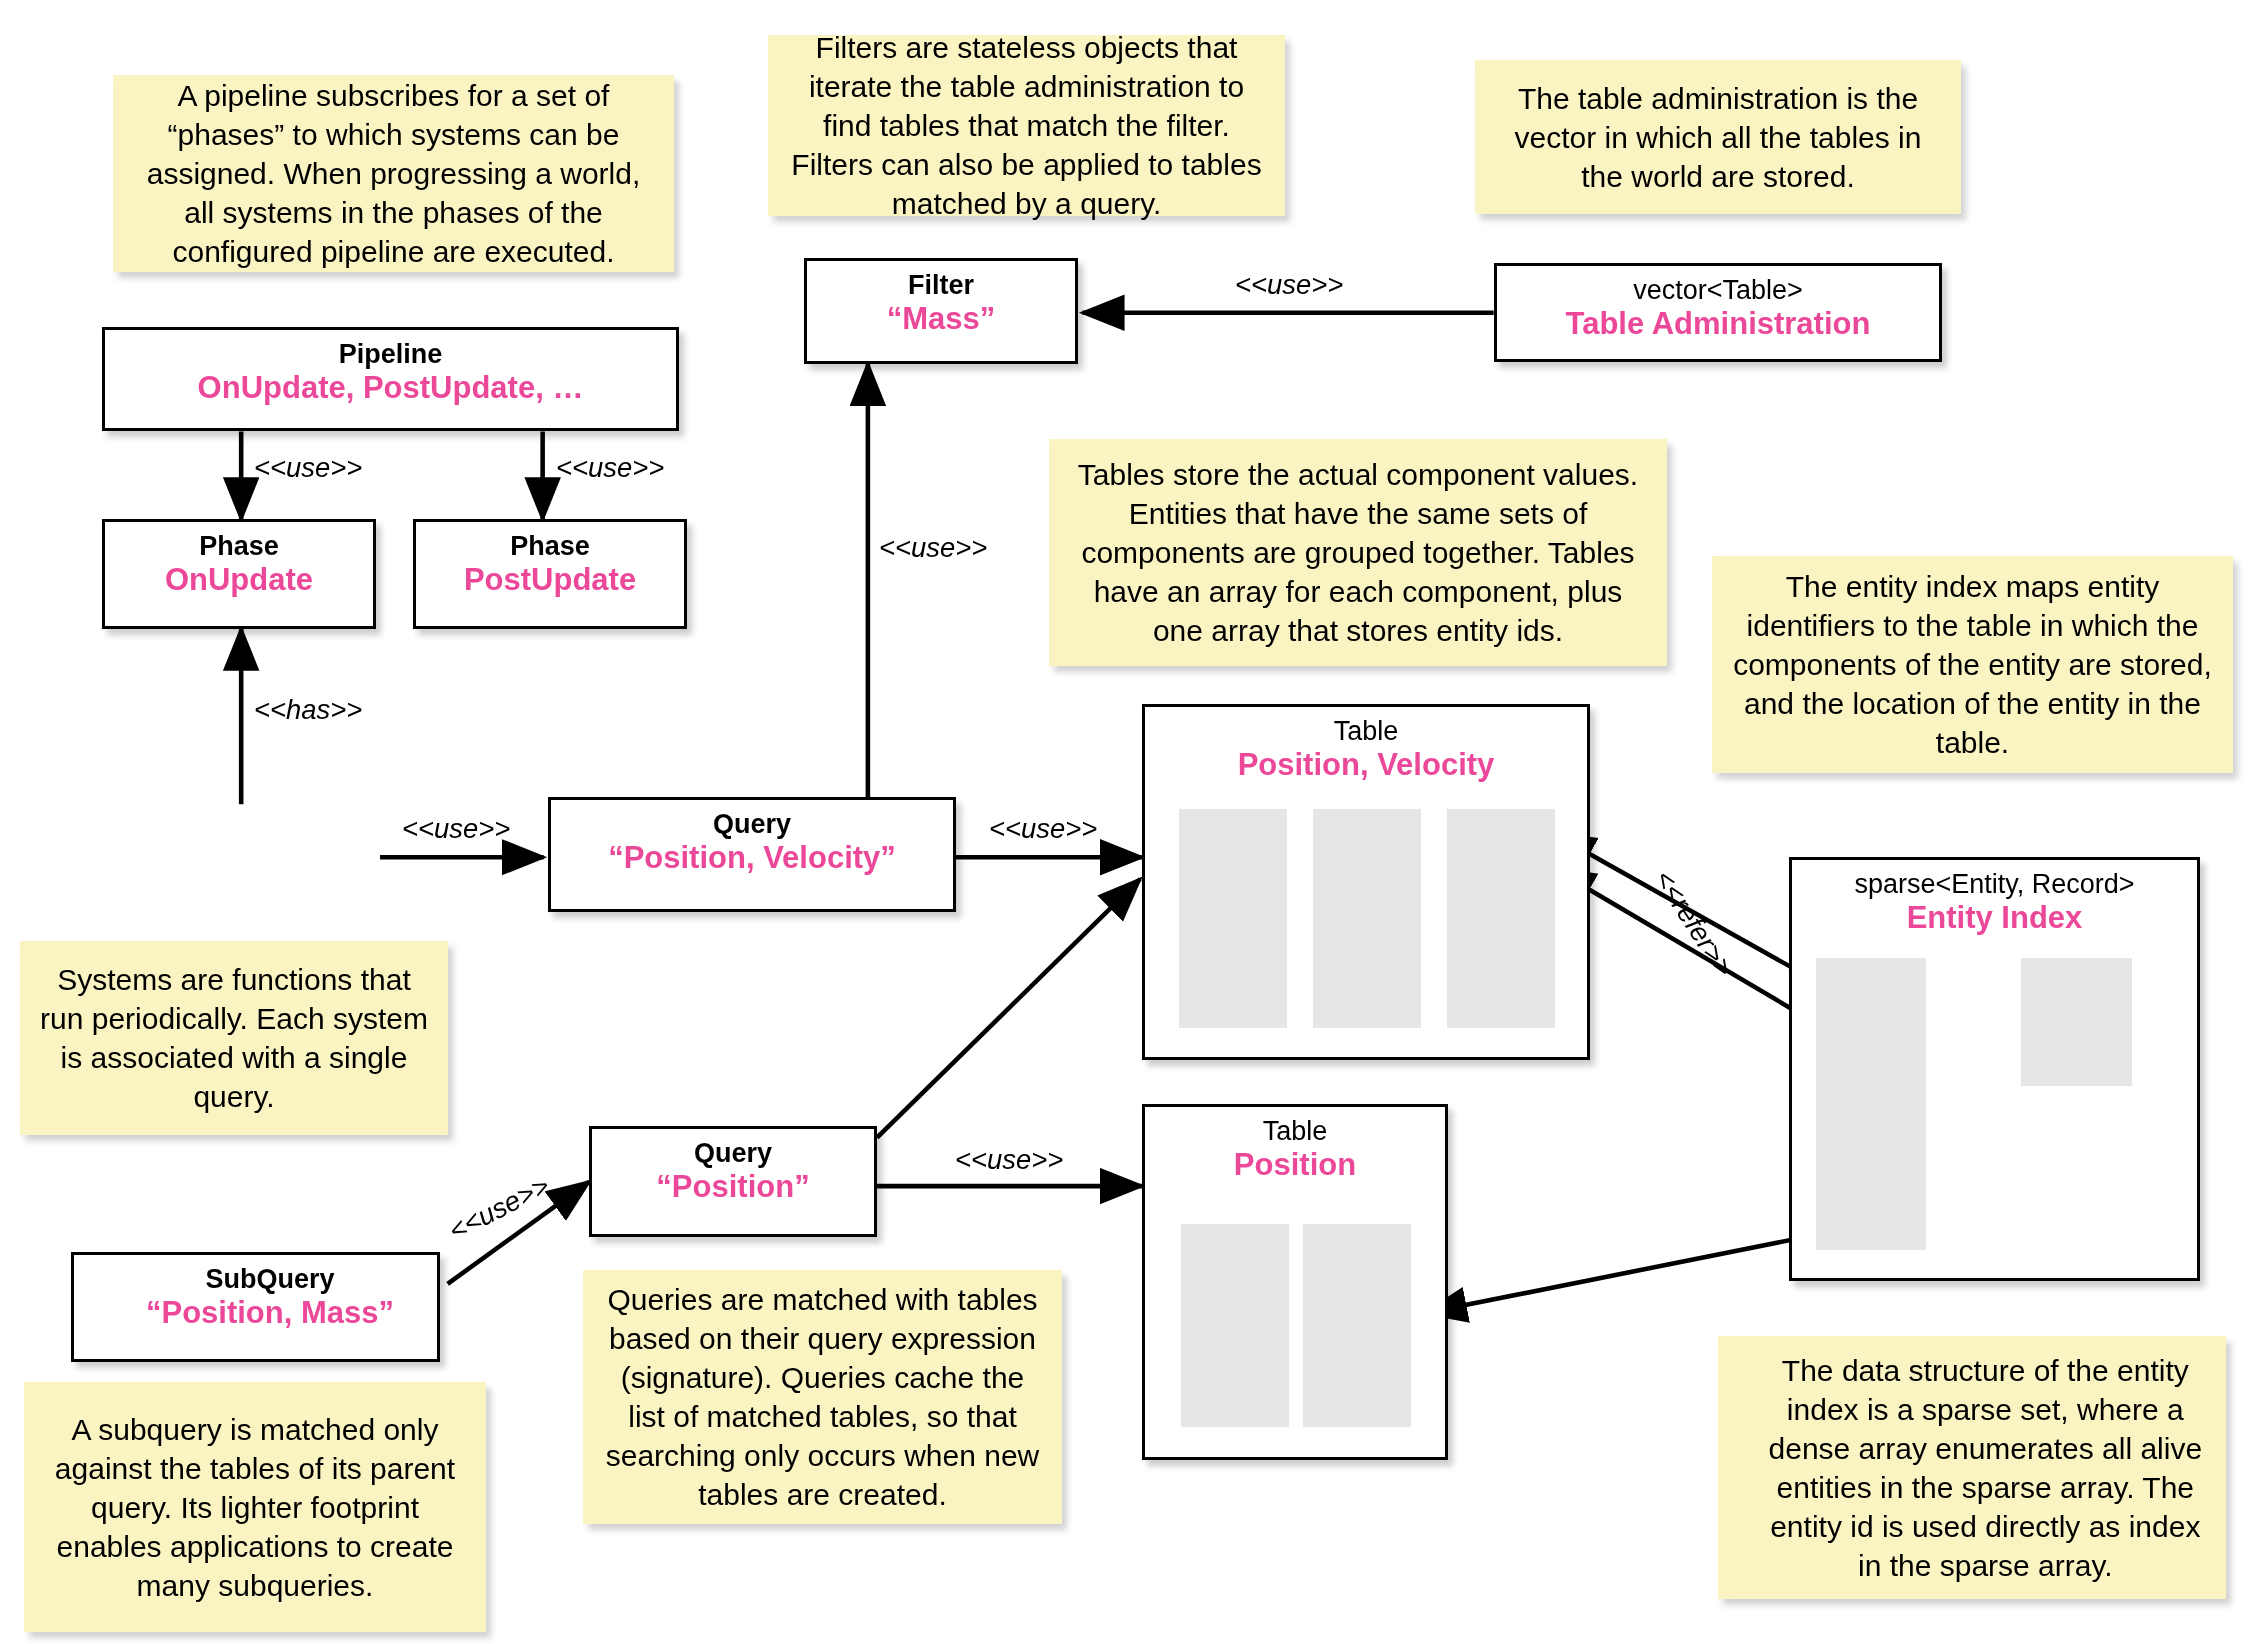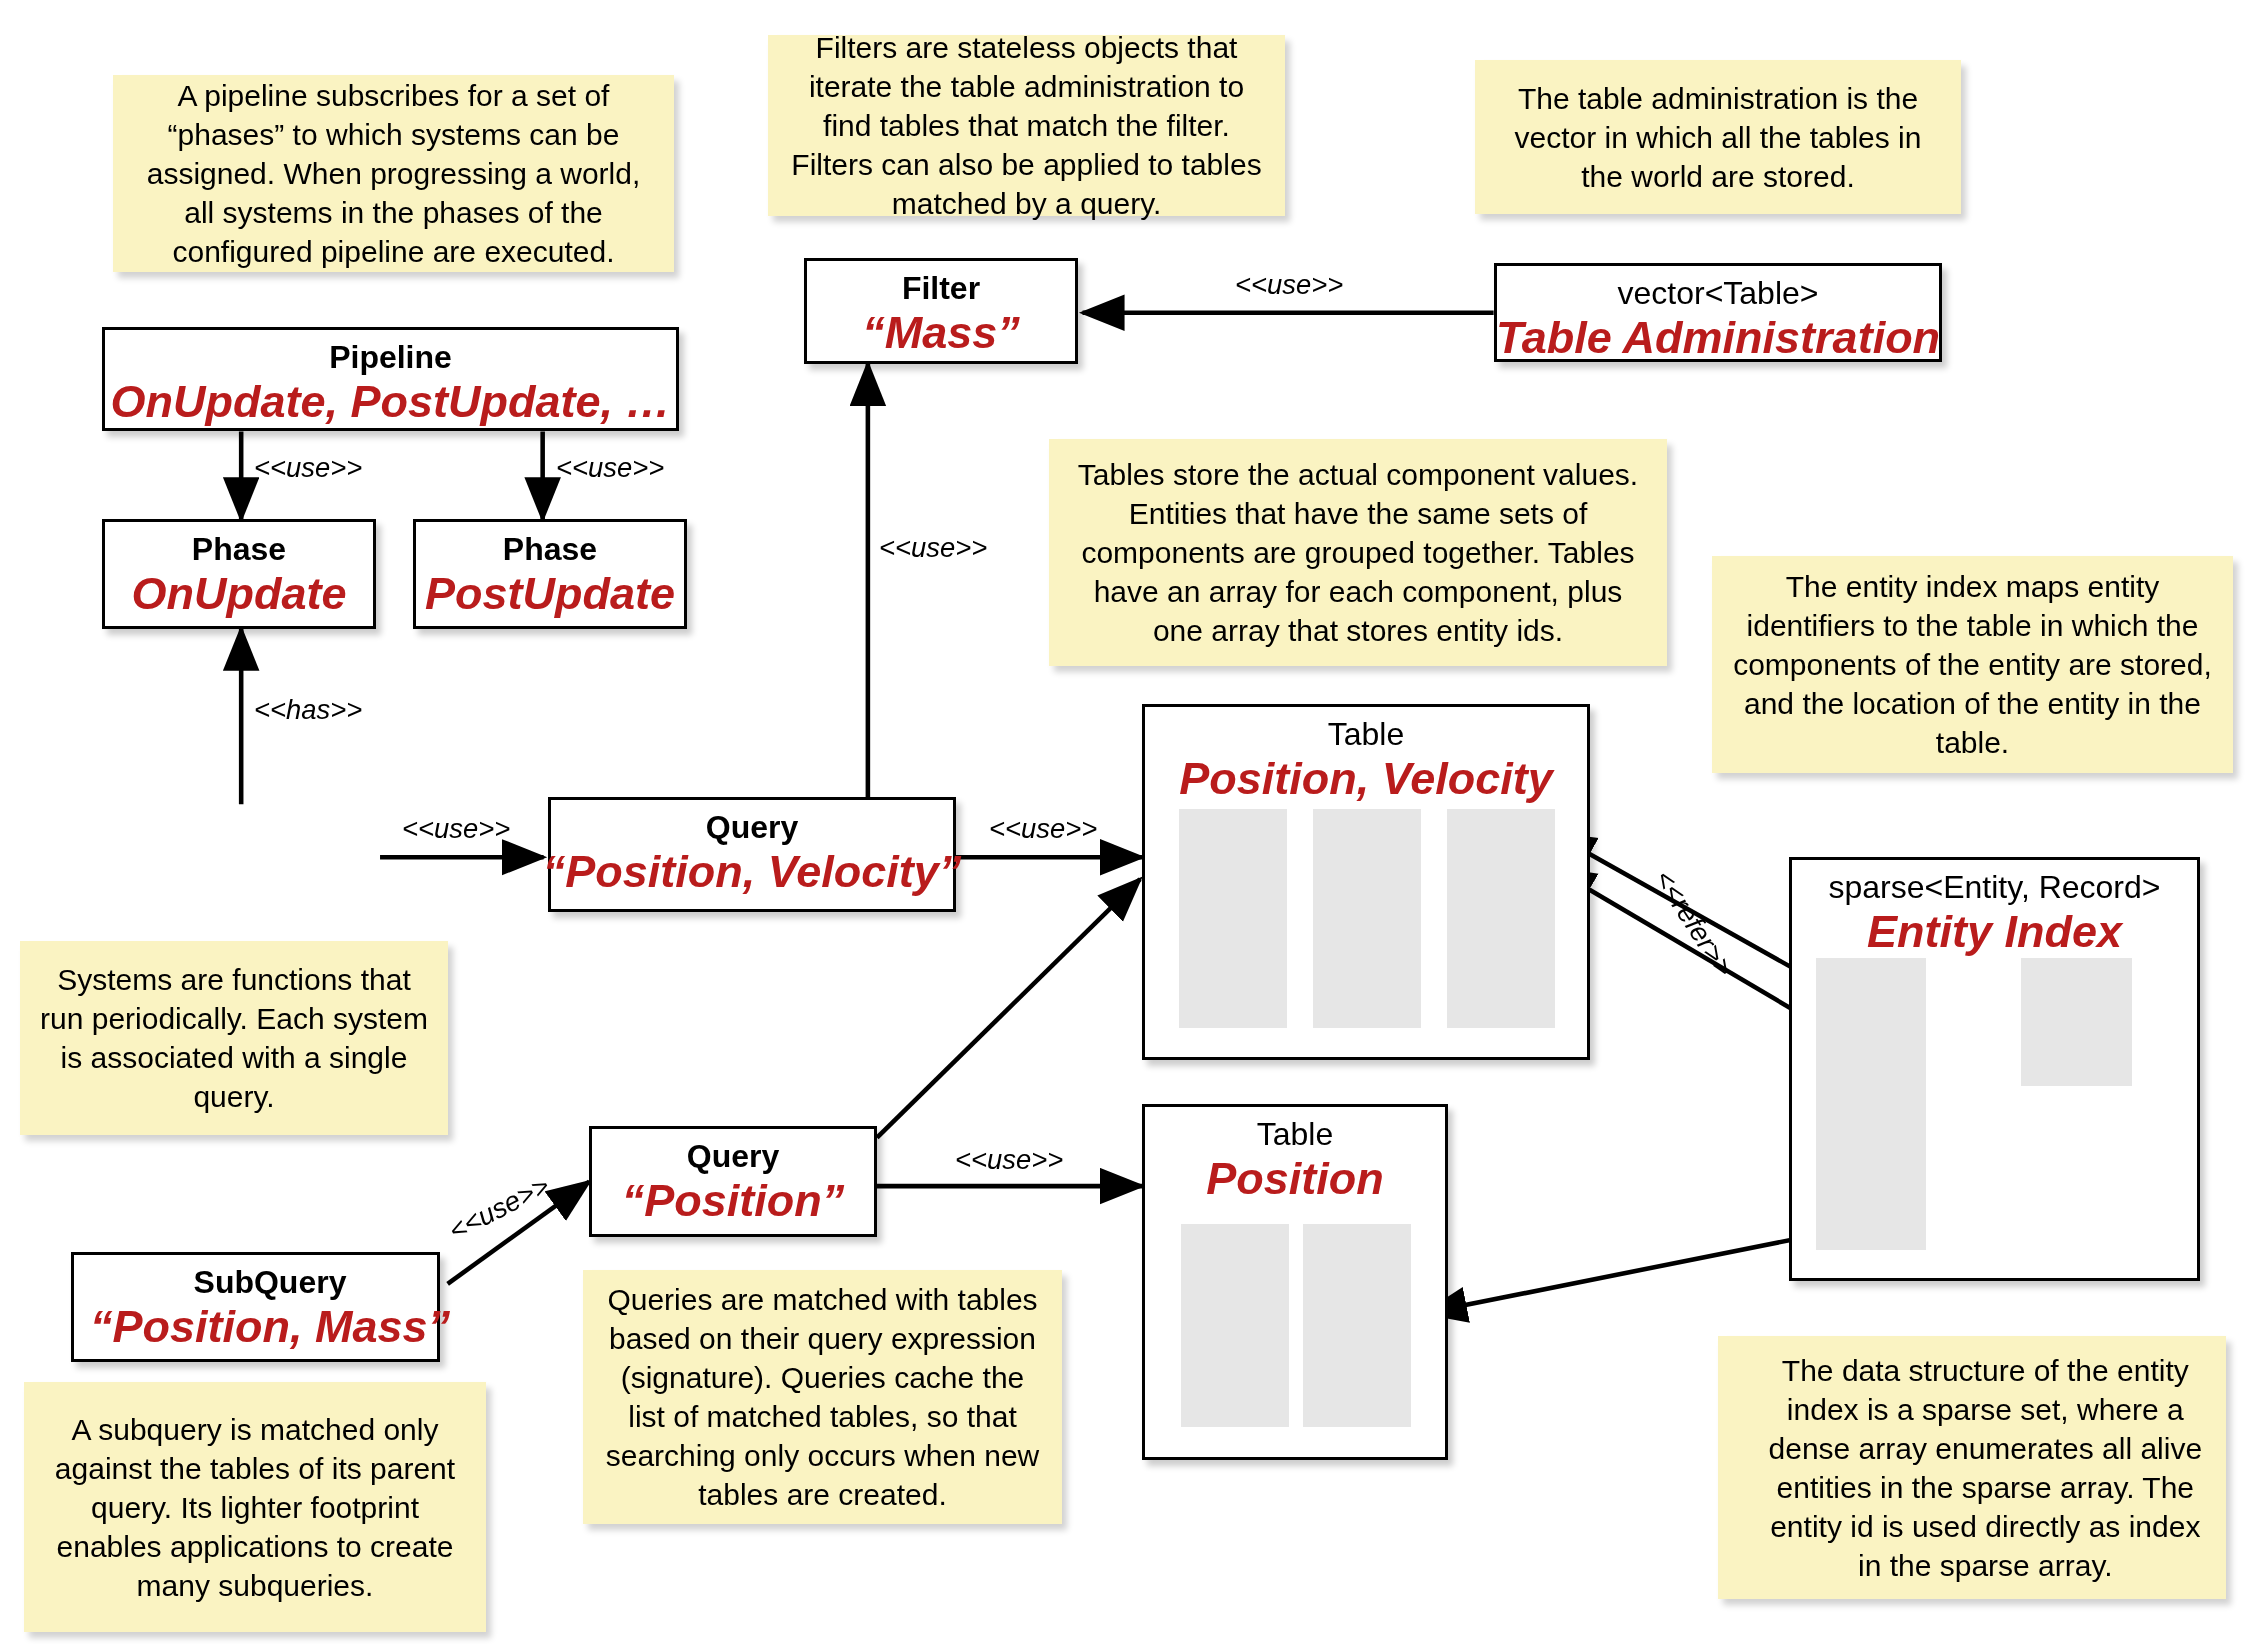--- a/index.html
+++ b/index.html
@@ -38,34 +38,33 @@
     box-sizing:border-box;
     box-shadow:4.6px 5.5px 6.4px rgba(0,0,0,0.20);
     display:flex;
     flex-direction:column;
     align-items:center;
     justify-content:flex-start;
     padding-top:9.1px;
     font-family:"Liberation Sans", sans-serif;
   }
   .box .stereo{
-    font-size:32px;
+    font-size:27px;
     font-weight:700;
     color:#000;
     line-height:1.15;
     letter-spacing:0px;
   }
   .box .stereo.thin{font-weight:400;}
   .box .name{
-    font-size:45px;
+    font-size:31px;
     font-weight:700;
-    color:#b91c1c;
+    color:#ec4899;
     line-height:1.15;
     white-space:nowrap;
-    font-style:italic;
   }
 
   
   .cols{
     position:absolute;
     display:flex;
     gap:0;
   }
   .col{
     background:#e6e6e6;

